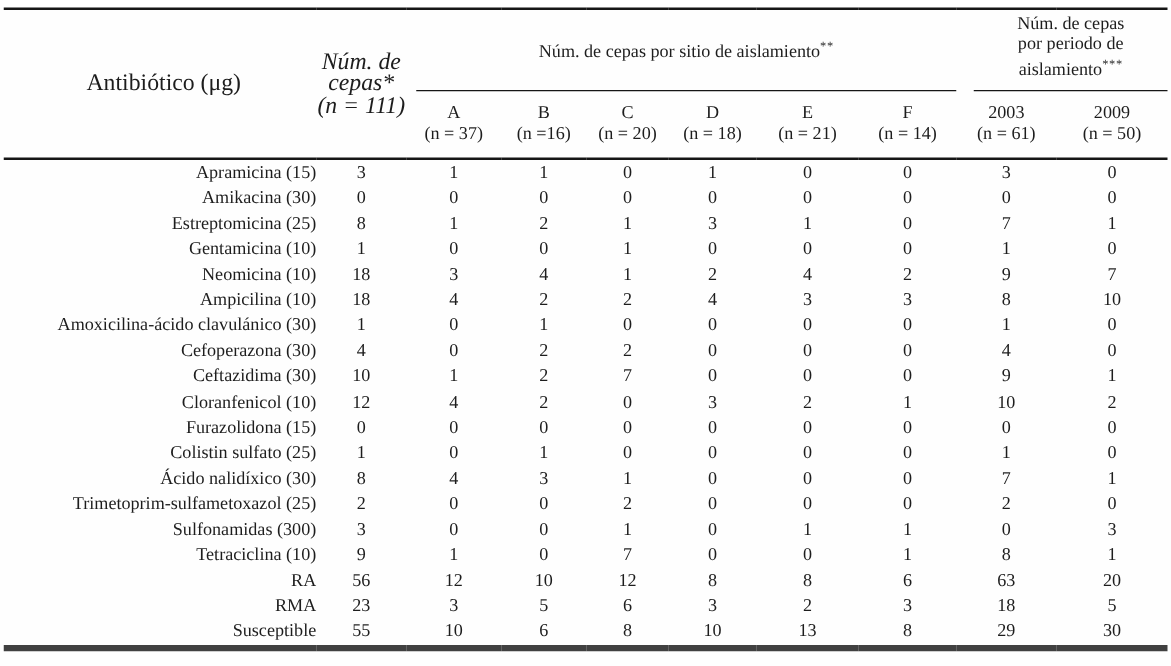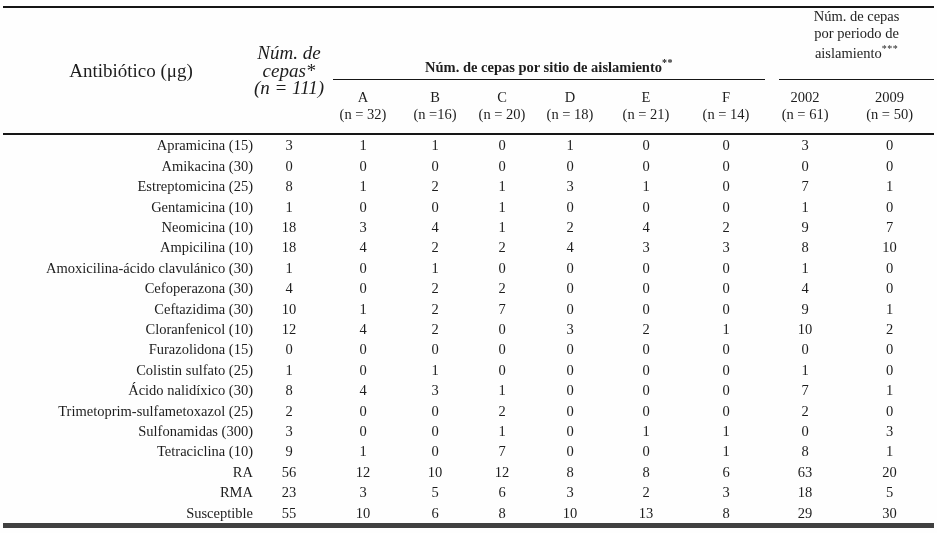--- a/index.html
+++ b/index.html
@@ -27,22 +27,22 @@
   }
   .th-n111 {
     text-align: center; font-size: 19px; line-height: 17.5px;
     vertical-align: middle; border-bottom: 2px solid #161616; font-style: italic;
   }
   .th-span { vertical-align: bottom; padding: 0; }
   .span-inner {
     border-bottom: 1.8px solid #161616;
     text-align: center; font-size: 14.5px;
   }
-  .span-inner.site   { margin-left: 8px;  padding-bottom: 4px; font-weight: bold; }
-  .span-inner.period { margin-left: 14px; padding-bottom: 18px; line-height: 16.5px; }
+  .span-inner.site   { margin-left: 8px;  padding-bottom: 21px; }
+  .span-inner.period { margin-left: 14px; padding-bottom: 8px; line-height: 16.5px; }
   sup.marker { font-size: 10px; letter-spacing: 0.5px; }
   tr.subhead th {
     font-size: 14.5px; line-height: 17.5px; text-align: center;
     vertical-align: middle; border-bottom: 2px solid #161616;
     padding: 3px 0 4px 0;
   }
   tbody td {
     font-size: 14.5px; height: 20.4px; line-height: 20.4px;
     text-align: center; white-space: nowrap; overflow: hidden;
   }
@@ -84,21 +84,21 @@
           <div class="span-inner period">
             <span>Núm. de cepas</span><br>
             <span>por periodo de</span><br>
             <span>aislamiento</span><sup class="marker">***</sup>
           </div>
         </th>
       </tr>
       <tr class="subhead">
         <th>
           <span>A</span><br>
-          <span>(n = 32)</span>
+          <span>(n = 37)</span>
         </th>
         <th>
           <span>B</span><br>
           <span>(n =16)</span>
         </th>
         <th>
           <span>C</span><br>
           <span>(n = 20)</span>
         </th>
         <th>
@@ -107,21 +107,21 @@
         </th>
         <th>
           <span>E</span><br>
           <span>(n = 21)</span>
         </th>
         <th>
           <span>F</span><br>
           <span>(n = 14)</span>
         </th>
         <th>
-          <span>2002</span><br>
+          <span>2003</span><br>
           <span>(n = 61)</span>
         </th>
         <th>
           <span>2009</span><br>
           <span>(n = 50)</span>
         </th>
       </tr>
     </thead>
 
     <tbody>

